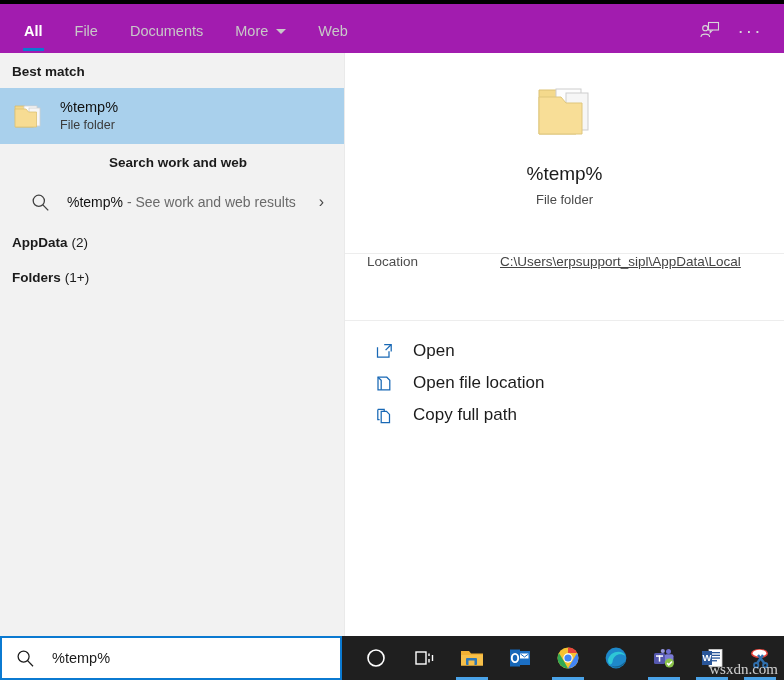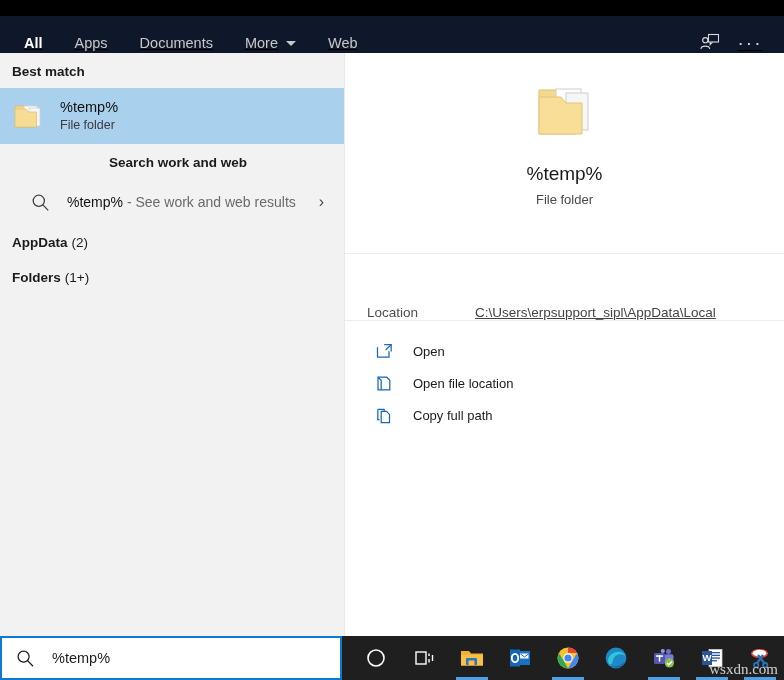--- a/index.html
+++ b/index.html
@@ -9,24 +9,24 @@
     overflow: hidden;
     background: #000;
   }
   #app {
     position: relative;
     width: 784px; height: 680px;
   }
 
   
   .topbar {
-    position: absolute; left: 0; top: 16px;
+    position: absolute; left: 0; top: 4px;
     width: 784px; height: 53px;
-    background: #0f172a;
-    display: flex; align-items: flex-start; text-decoration: underline;
+    background: #a21caf;
+    display: flex; align-items: flex-start;
   }
   .tabs {
     display: flex; align-items: flex-start;
     height: 53px; padding-left: 8px;
   }
   .tab {
     position: relative;
     height: 53px;
     padding: 0 16px;
     display: flex; align-items: center;
@@ -143,42 +143,43 @@
     margin-top: 7px;
     font-size: 13px; color: #4a4a4a;
   }
   .hsep {
     height: 1px; background: #ededed;
     margin: 0 0 0 0;
   }
   .sep-a { margin-top: 46px; }
   .loc-row {
     height: 66px;
-    display: flex; align-items: flex-end;
+    display: flex; align-items: flex-start;
     padding-left: 22px;
+    gap: 25px;
   }
   .loc-label { font-size: 13.5px; color: #4d4d4d; width: 108px; }
   .loc-link {
     font-size: 13.5px; color: #444;
     text-decoration: underline;
     cursor: pointer;
   }
   .actions { padding-top: 14px; }
   .action-row {
     height: 32px;
     display: flex; align-items: center;
     padding-left: 28px;
     cursor: default;
   }
   .act-icon {
     width: 22px; min-width: 22px; height: 20px;
     display: flex; align-items: center; justify-content: center;
     margin-right: 18px;
   }
-  .act-label { font-size: 13px; color: #1b1b1b; }
+  .act-label { font-size: 17px; color: #1b1b1b; }
 
   
   .bottom {
     position: absolute; left: 0; top: 636px;
     width: 784px; height: 44px;
     background: #1f1f1f;
     display: flex; align-items: center;
   }
   .searchbox {
     width: 345px; height: 44px;
@@ -222,21 +223,21 @@
 <body>
 
 <div id="app">
 
   <div class="topbar">
     <div class="tabs">
       <div class="tab active">
         <span>All</span>
       </div>
       <div class="tab">
-        <span>Apps</span>
+        <span>File</span>
       </div>
       <div class="tab">
         <span>Documents</span>
       </div>
       <div class="tab">
         <span>More</span>
         <span class="caret"></span>
       </div>
       <div class="tab">
         <span>Web</span>

